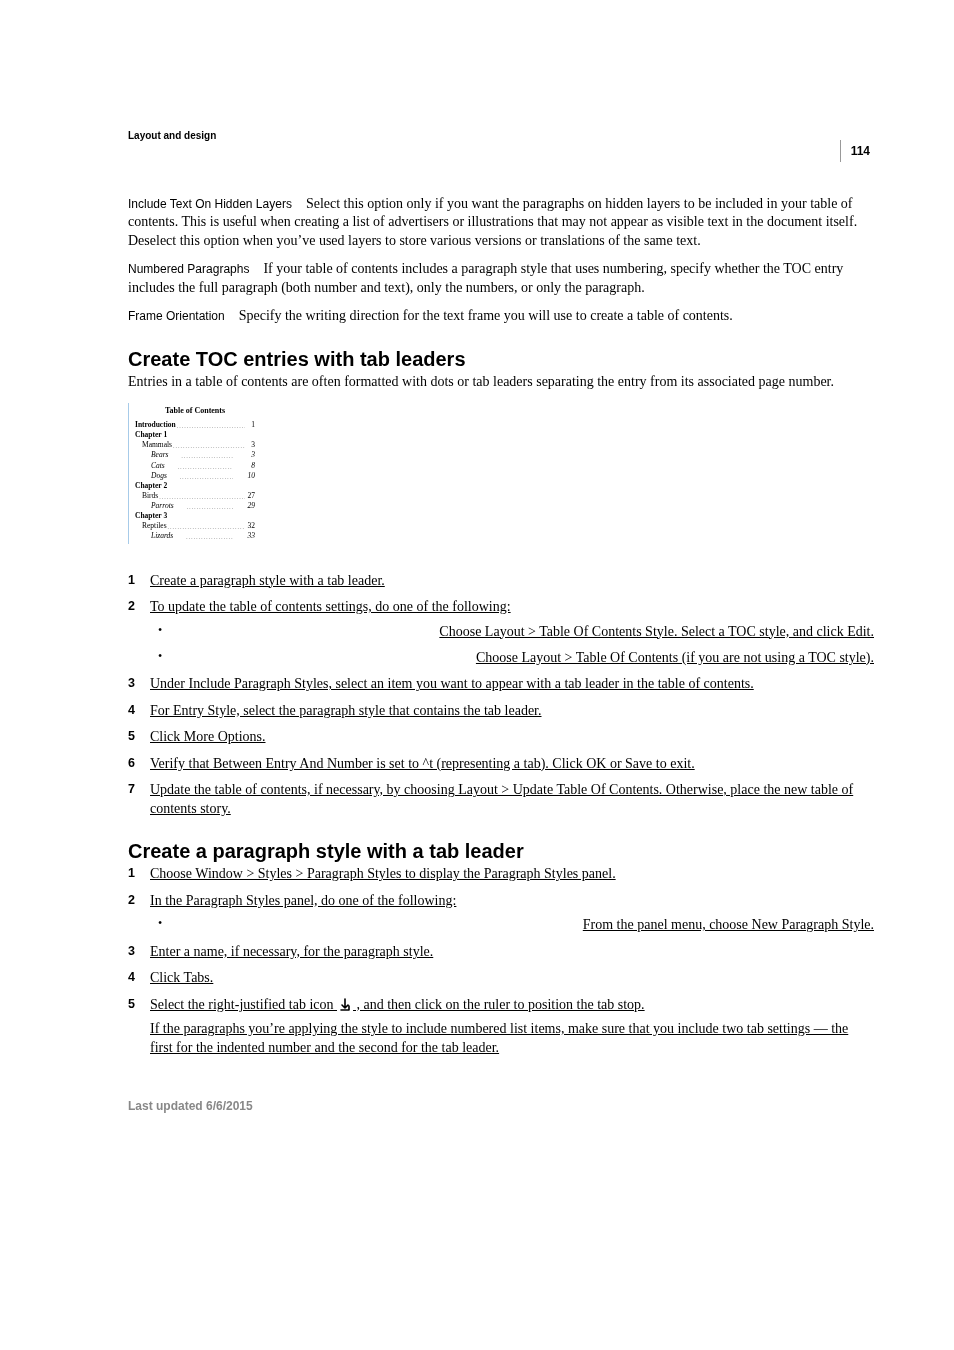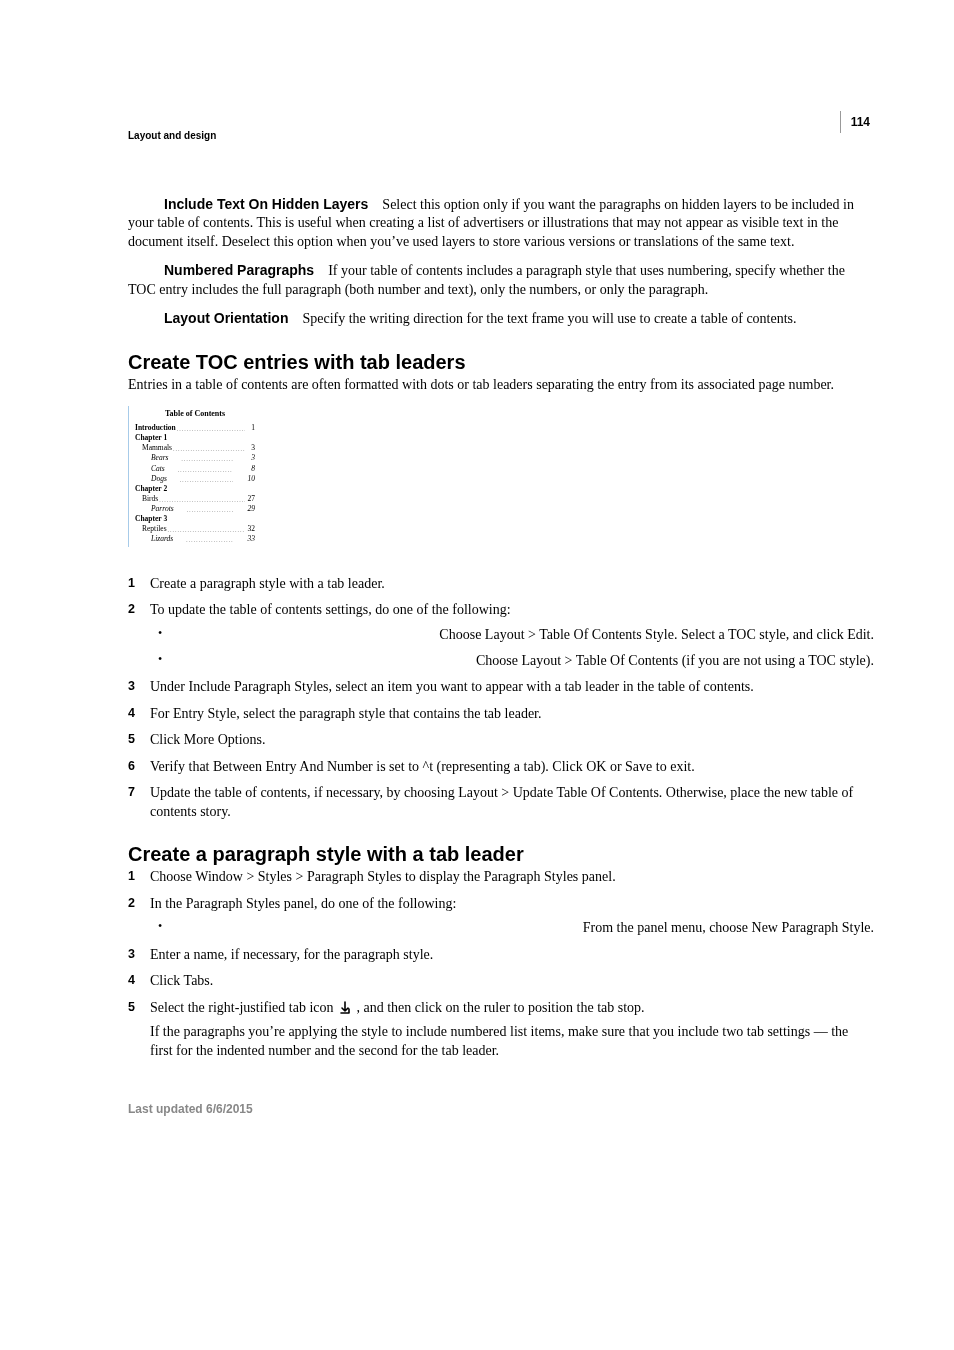--- a/index.html
+++ b/index.html
@@ -9,21 +9,21 @@
     font-family: "Minion Pro", Georgia, "Times New Roman", serif;
     color: #000;
     width: 954px;
   }
   .page {
     padding: 130px 80px 60px 128px;
     position: relative;
   }
   .page-num-bar {
     position: absolute;
-    top: 111px;
+    top: 140px;
     right: 84px;
     border-left: 1px solid #999;
     padding-left: 10px;
     height: 22px;
     display: flex;
     align-items: center;
   }
   .page-num {
     font-family: "Myriad Pro", Arial, sans-serif;
     font-weight: 700;
@@ -36,23 +36,22 @@
     margin-bottom: 54px;
   }
   .body-para {
     font-size: 14px;
     line-height: 1.32;
     margin: 0 0 10px 0;
     text-align: left;
   }
   .runin {
     font-family: "Myriad Pro", Arial, sans-serif;
-    font-weight: 700;
-    font-size: 14px;
-    margin-left: 36px;
+    font-weight: 400;
+    font-size: 12px;
   }
   h2.section {
     font-family: Liberation Sans, sans-serif;
     font-weight: 700;
     font-size: 20px;
     margin: 22px 0 2px 0;
   }
   .toc-figure {
     margin: 12px 11px 28px 0;
     border-left: 1.5px solid #a7cbe9;
@@ -84,20 +83,21 @@
   .toc-figure .pg { flex:0 0 auto; text-align:right; min-width:10px;}
   .toc-figure .i1 { padding-left:7px; }
   .toc-figure .i2 { padding-left:16px; font-style:italic;gap:12px; }
   .toc-figure .bold { font-weight:700; }
 
   ol.numsteps {
     list-style: none;
     padding: 0;
     margin: 0;
     counter-reset: step;
+    text-decoration: underline;
   }
   ol.numsteps > li {
     position: relative;
     padding-left: 22px;
     margin: 0 0 8px 0;
     font-size: 14px;
     line-height: 1.32;
   }
   ol.numsteps > li::before {
     counter-increment: step;
@@ -164,21 +164,21 @@
     <span class="runin">Include Text On Hidden Layers</span>
     <span>&nbsp;&nbsp;</span>
     <span>Select this option only if you want the paragraphs on hidden layers to be included in your table of contents. This is useful when creating a list of advertisers or illustrations that may not appear as visible text in the document itself. Deselect this option when you’ve used layers to store various versions or translations of the same text.</span>
   </p>
   <p class="body-para">
     <span class="runin">Numbered Paragraphs</span>
     <span>&nbsp;&nbsp;</span>
     <span>If your table of contents includes a paragraph style that uses numbering, specify whether the TOC entry includes the full paragraph (both number and text), only the numbers, or only the paragraph.</span>
   </p>
   <p class="body-para">
-    <span class="runin">Layout Orientation</span>
+    <span class="runin">Frame Orientation</span>
     <span>&nbsp;&nbsp;</span>
     <span>Specify the writing direction for the text frame you will use to create a table of contents.</span>
   </p>
 
   <h2 class="section">Create TOC entries with tab leaders</h2>
   <p class="body-para">Entries in a table of contents are often formatted with dots or tab leaders separating the entry from its associated page number.</p>
 
   <div class="toc-figure">
     <div class="title">Table of Contents</div>
     <div id="toc-rows">

